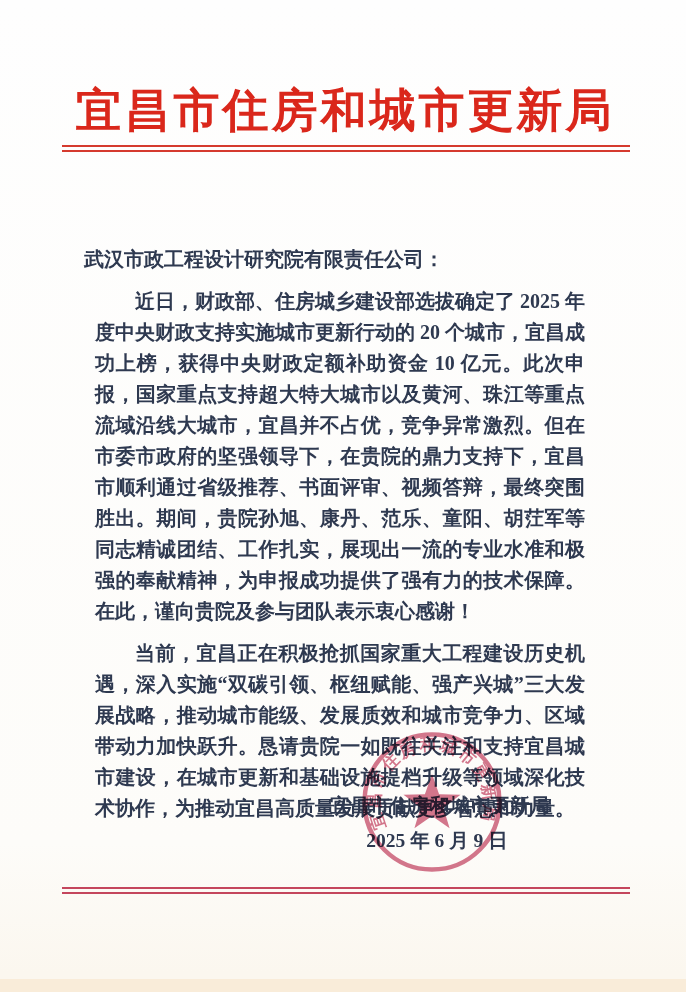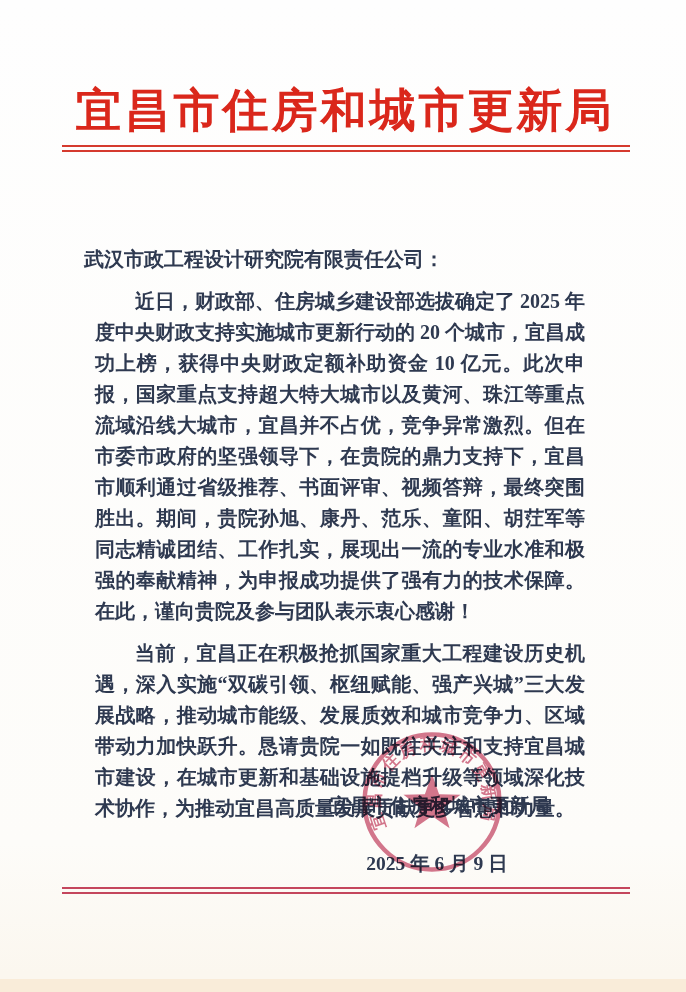--- a/index.html
+++ b/index.html
@@ -85,21 +85,21 @@
     text-align: center;
     color: #2e3950;
     font-weight: 600;
   }
   .signature-name {
     font-size: 19.5px;
     letter-spacing: 0.5px;
     white-space: nowrap;
   }
   .signature-date {
-    margin-top: 31px;
+    margin-top: 8px;
     font-size: 19.5px;
     white-space: nowrap;
   }
   .seal {
     position: absolute;
     left: 360px;
     top: 730px;
     width: 144px;
     height: 144px;
     opacity: 0.78;

